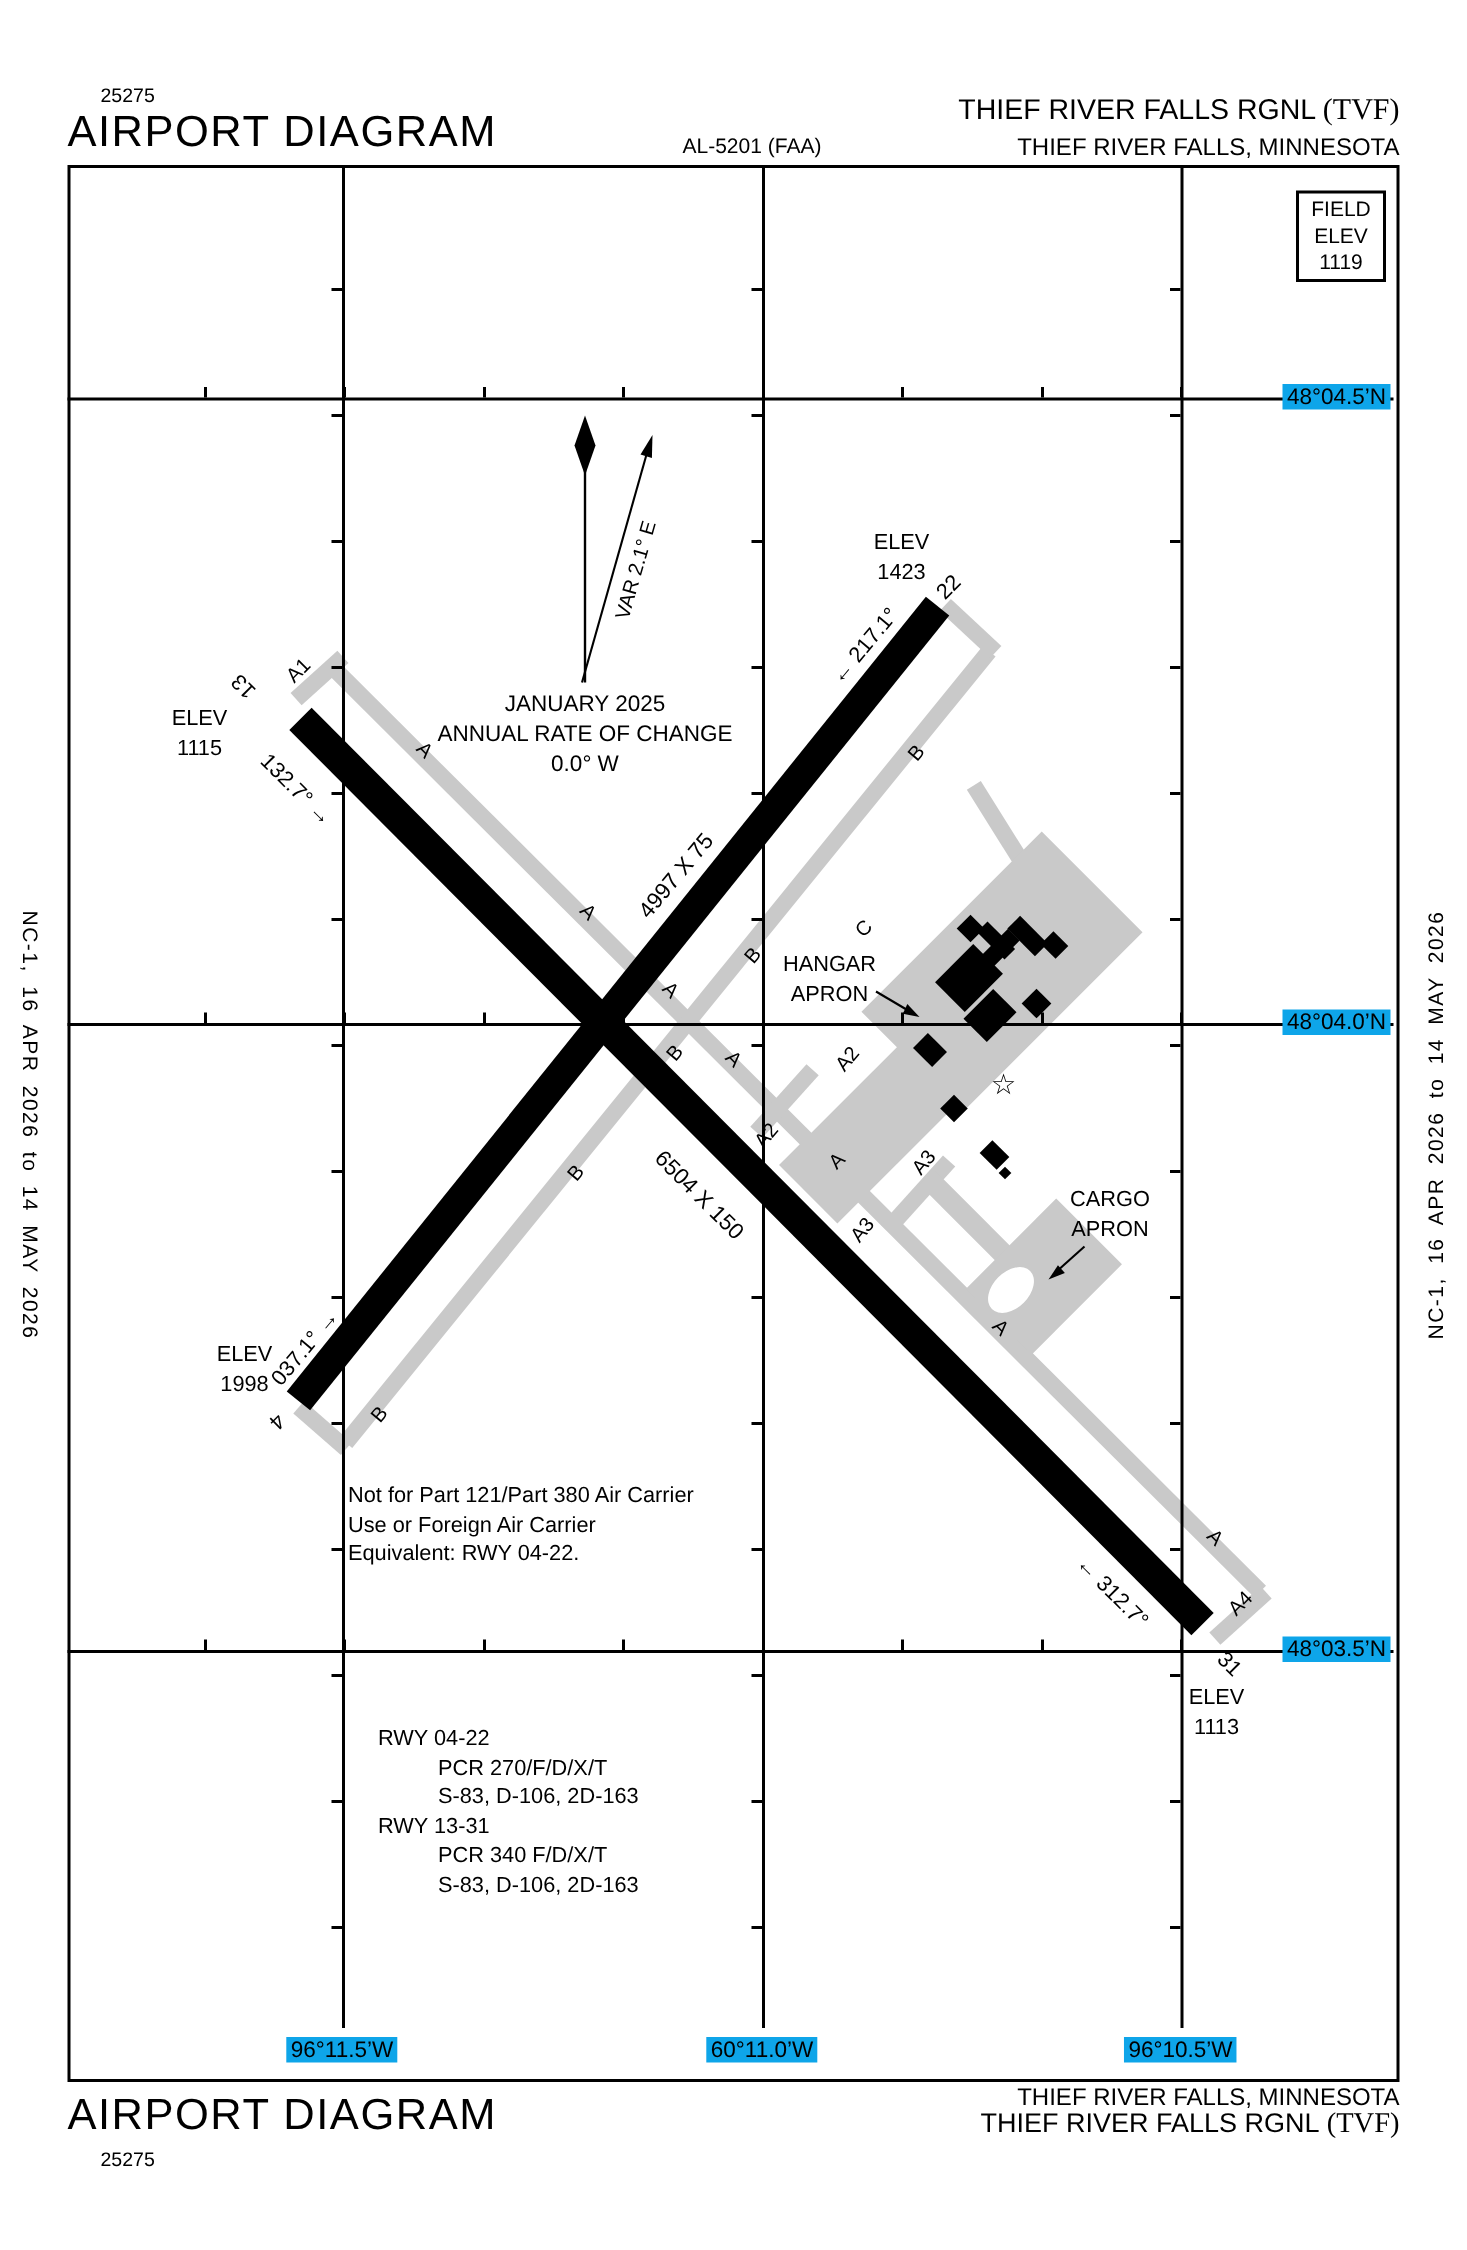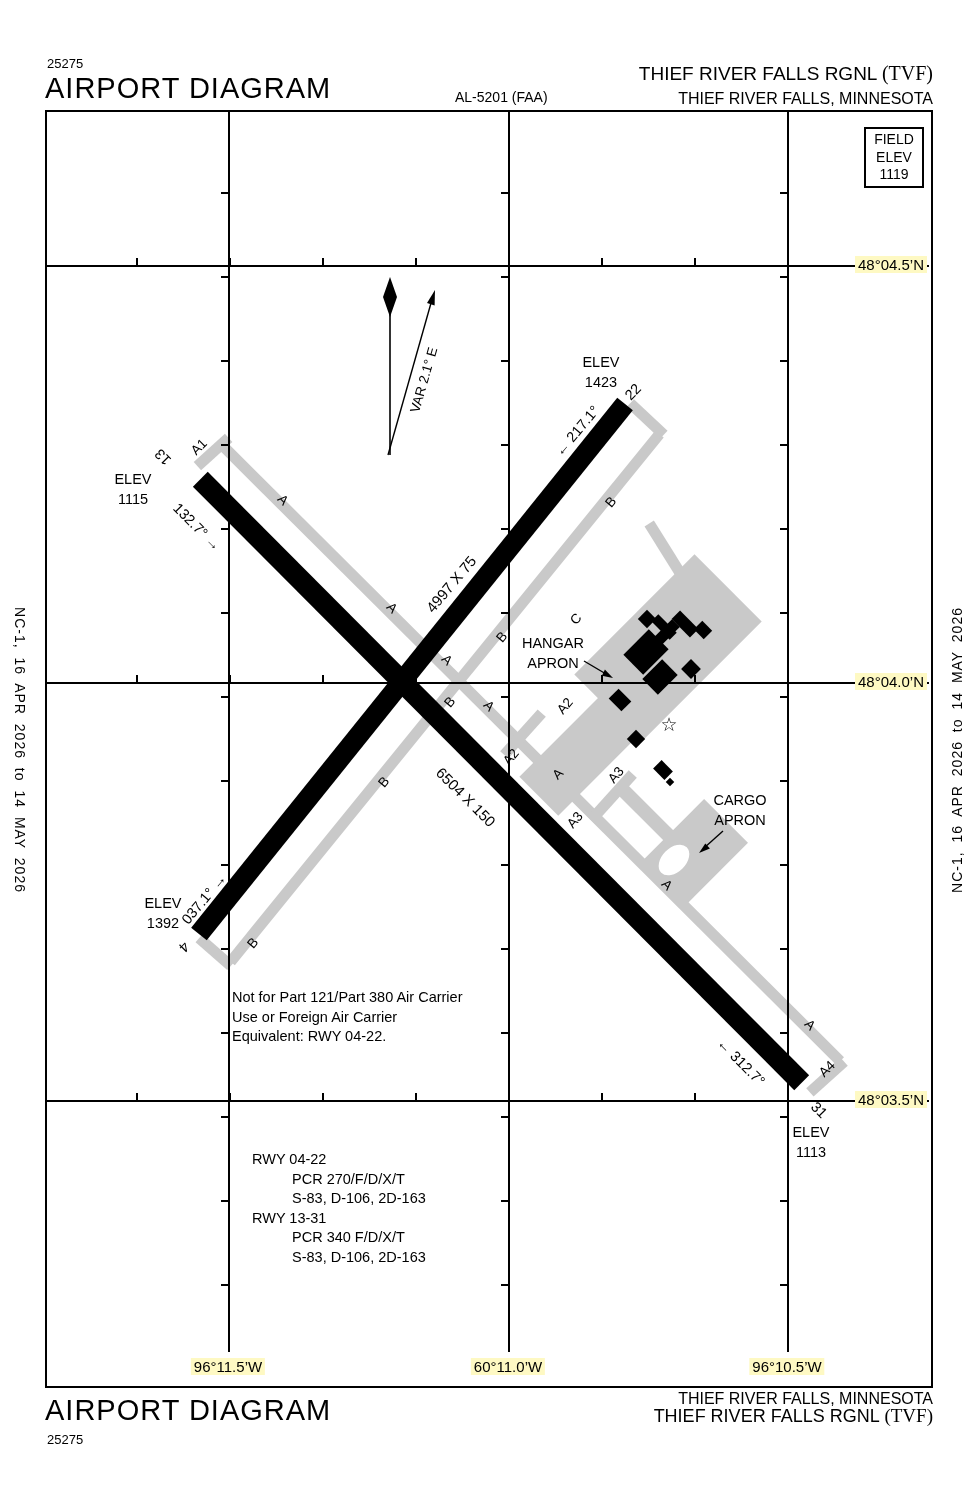--- a/index.html
+++ b/index.html
@@ -1,32 +1,32 @@
 <!DOCTYPE html>
 <html><head>
 <meta charset="utf-8">
 <style>
   html,body{margin:0;padding:0;background:#fff;}
   #page{position:relative;width:978px;height:1500px;background:#fff;overflow:hidden;
         font-family:"Liberation Sans", sans-serif;color:#000;}
   .abs{position:absolute;}
   .nw{white-space:nowrap;}
   
-  .chartnum{font-size:13px;}
+  .chartnum{font-size:13px;margin-left:20px;}
   .bigtitle{font-size:29px;letter-spacing:1px;}
   .alref{font-size:14px;}
   .aptname{font-size:19px;}
   .aptcode{font-family:"Liberation Serif", serif;font-size:20px;}
   .city{font-size:16px;}
   
   .frame{border:2px solid #000;}
   .gline{background:#000;z-index:3;}
   .vticks{width:7px;z-index:3;background:repeating-linear-gradient(180deg,transparent 0px,transparent 82px,#000 82px,#000 84px);}
   .hticks{height:7px;z-index:3;background:repeating-linear-gradient(90deg,transparent 0px,transparent 91px,#000 91px,#000 93px);}
-  .gridlabel{font-size:15px;background:#fef9c3;padding:0 3px;z-index:6;}
+  .gridlabel{font-size:15px;background:#0ea5e9;padding:0 3px;z-index:6;}
   
   .twy,.apron{background:#c9c9c9;z-index:1;}
   .rwy{background:#000;z-index:4;}
   .bld{background:#000;z-index:5;}
   .hole{background:#fff;border-radius:50%;z-index:2;}
   .shp{position:absolute;transform:translate(-50%,-50%) rotate(var(--r,0deg));}
   
   .lbl{position:absolute;transform:translate(-50%,-50%) rotate(var(--r,0deg));
        white-space:nowrap;font-size:13.5px;z-index:6;line-height:1;}
   .tblock{position:absolute;transform:translate(-50%,0);text-align:center;z-index:6;
@@ -170,31 +170,36 @@
     <div class="lbl" style="left: 616px; top: 775px; --r: -50deg;">A3</div>
     <div class="lbl" style="left: 575px; top: 820px; --r: -50deg;">A3</div>
     <div class="lbl" style="left: 451px; top: 584px; --r: -50deg; font-size: 15px;">4997 X 75</div>
     <div class="lbl" style="left: 466px; top: 797px; --r: 45deg; font-size: 15px;">6504 X 150</div>
     <div class="lbl" style="left: 197px; top: 527px; --r: 45deg; font-size: 14.5px;">132.7° →</div>
     <div class="lbl" style="left: 577px; top: 431px; --r: -50deg; font-size: 14.5px;">← 217.1°</div>
     <div class="lbl" style="left: 204px; top: 899px; --r: -50deg; font-size: 14.5px;">037.1° →</div>
     <div class="lbl" style="left: 741px; top: 1062px; --r: 45deg; font-size: 14.5px;">← 312.7°</div>
     <div class="lbl" style="left: 424px; top: 380px; --r: -74deg; font-size: 13.5px;">VAR 2.1° E</div>
     <div class="lbl" style="left: 669px; top: 724px; --r: 0deg; font-size: 19px;">☆</div>
+    <div class="tblock" style="left: 390px; top: 460px; font-size: 15px;">
+      <div>JANUARY 2025</div>
+      <div>ANNUAL RATE OF CHANGE</div>
+      <div>0.0° W</div>
+    </div>
     <div class="tblock" style="left: 133px; top: 469px;">
       <div>ELEV</div>
       <div>1115</div>
     </div>
     <div class="tblock" style="left: 601px; top: 352px;">
       <div>ELEV</div>
       <div>1423</div>
     </div>
     <div class="tblock" style="left: 163px; top: 893px;">
       <div>ELEV</div>
-      <div>1392</div>
+      <div>1998</div>
     </div>
     <div class="tblock" style="left: 811px; top: 1122px;">
       <div>ELEV</div>
       <div>1113</div>
     </div>
     <div class="tblock" style="left: 553px; top: 633px;">
       <div>HANGAR</div>
       <div>APRON</div>
     </div>
     <div class="tblock" style="left: 740px; top: 790px;">

